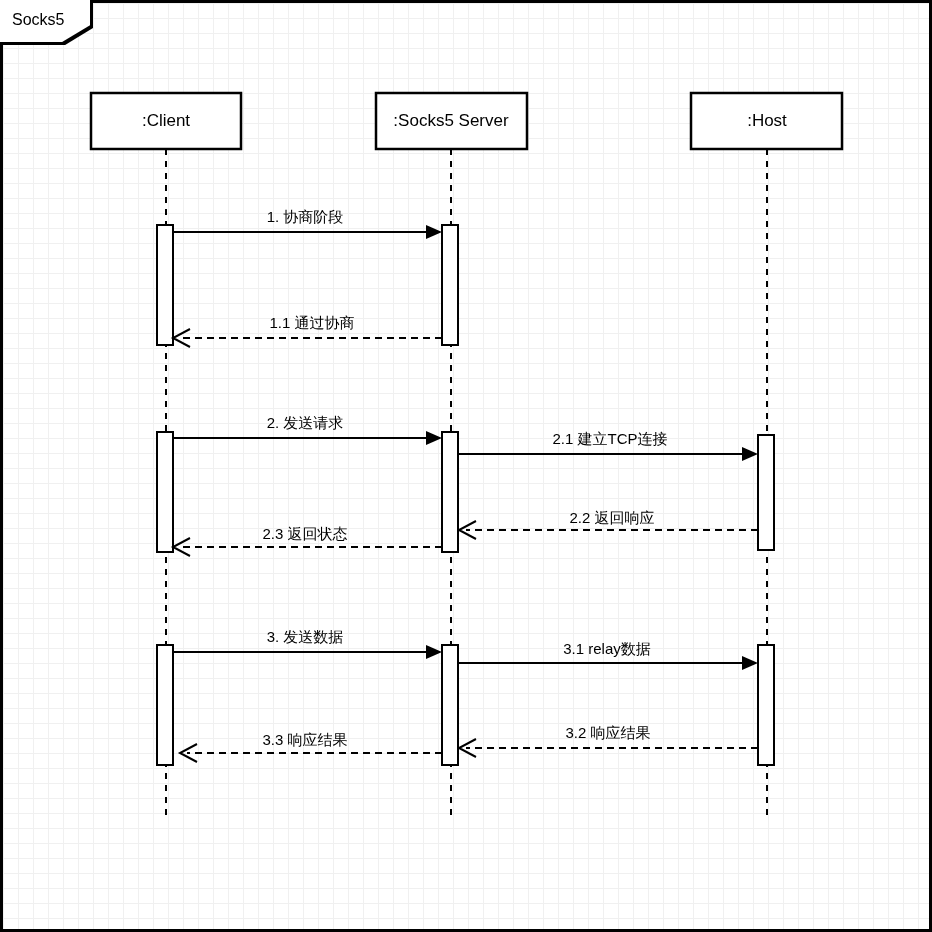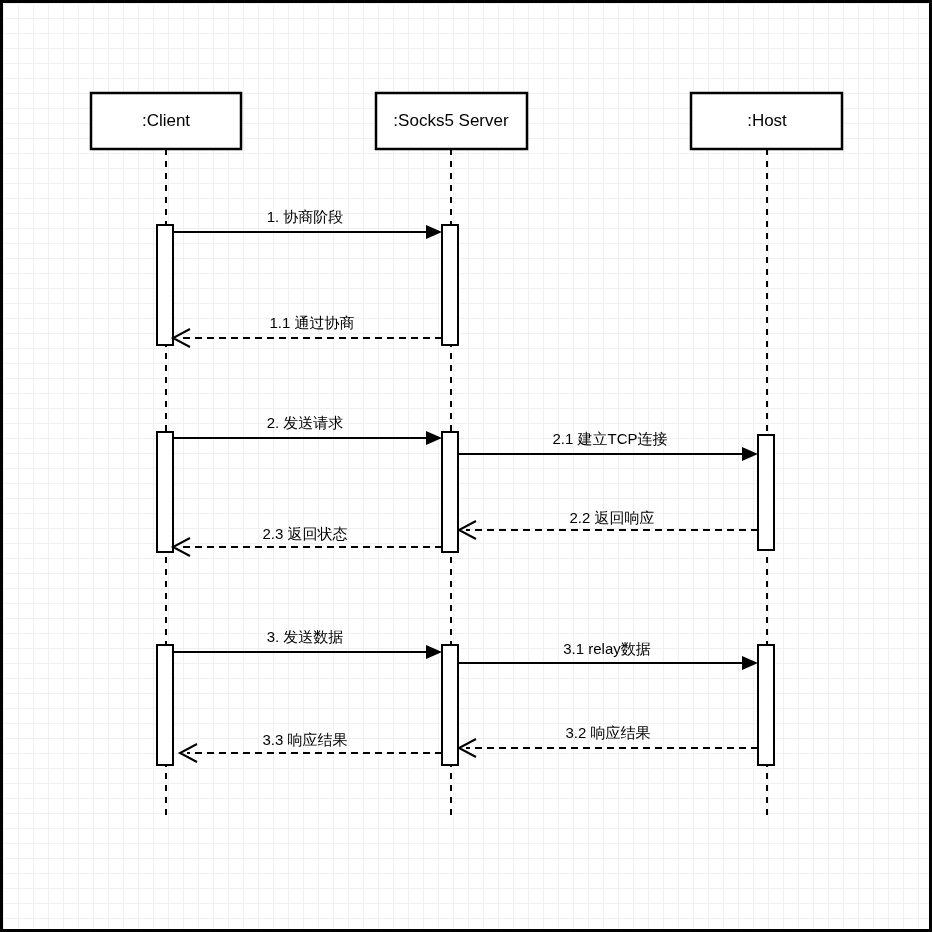--- a/index.html
+++ b/index.html
@@ -206,14 +206,19 @@
     <g>
       <line class="msg-dashed" x1="442" y1="753" x2="187" y2="753"></line>
       <polyline class="arrowhead-open" points="197,744 180,753 197,762"></polyline>
       <text class="msg-label" x="305" y="745">3.3 响应结果</text>
     </g>
 
   </svg>
 
   <div class="frame-border"></div>
 
+  <div style="position:absolute;left:0;top:0;width:93px;height:45px;">
+    <div class="title-tab-fill"></div>
+    <div class="title-tab-inner"></div>
+    <div class="title-tab-text">Socks5</div>
+  </div>
 
 </div>
 
 </body></html>

